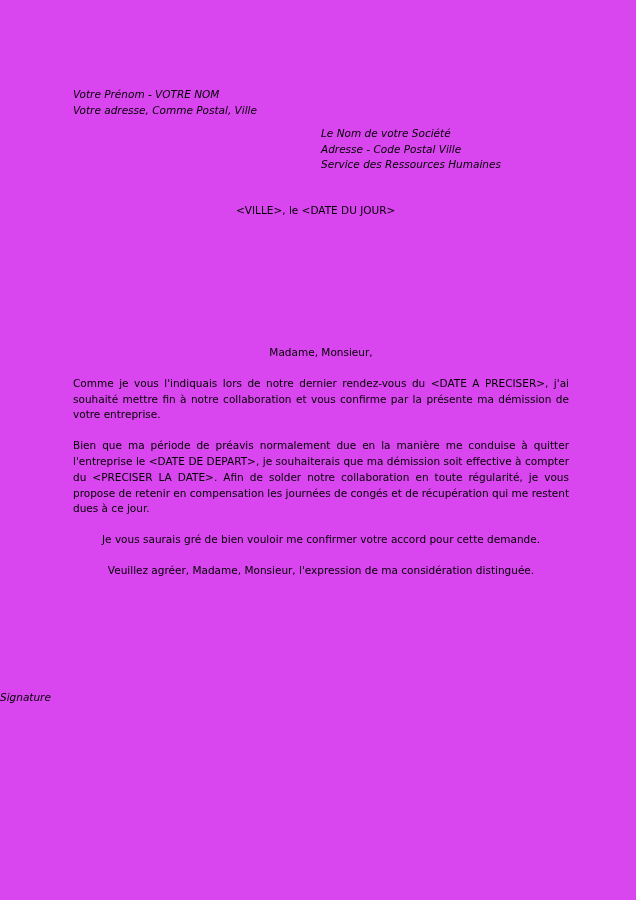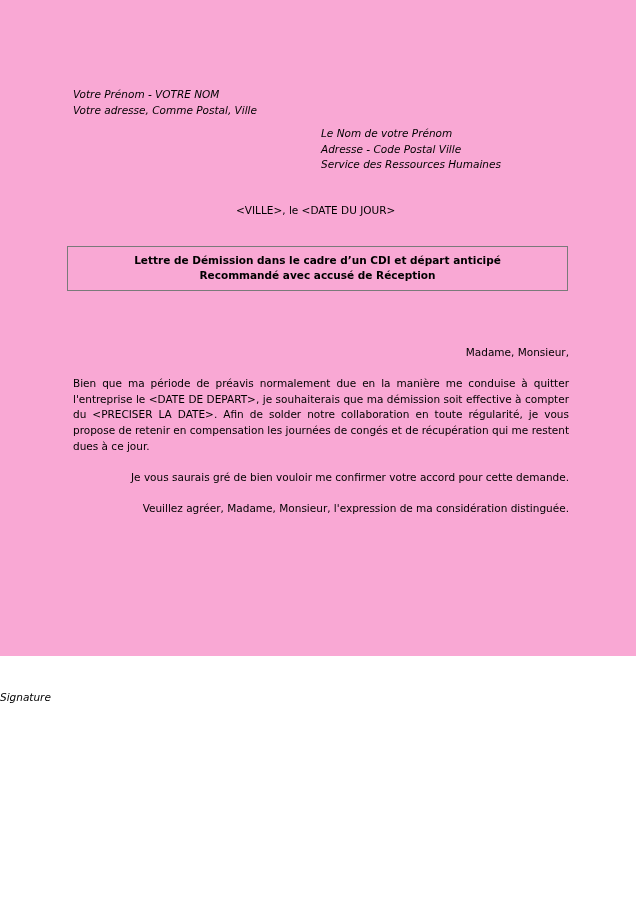--- a/index.html
+++ b/index.html
@@ -15,22 +15,22 @@
     font-family: "DejaVu Sans", "Liberation Sans", sans-serif;
     color: #000000;
     -webkit-font-smoothing: antialiased;
   }
 
   .page {
     position: absolute;
     left: 0;
     top: 0;
     width: 636px;
-    height: 656px;
-    background: #f9a8d4;
+    height: 900px;
+    background: #d946ef;
   }
 
   
   .sender-block {
     position: absolute;
     left: 73px;
     top: 87px;
     font-style: italic;
     font-size: 10.5px;
     line-height: 15.5px;
@@ -85,21 +85,21 @@
     font-size: 10.5px;
     line-height: 15.8px;
   }
   .body-area p {
     margin: 0 0 15px 0;
     text-align: justify;
     text-justify: inter-word;
   }
   .body-area p.salutation,
   .body-area p.no-justify {
-    text-align: right;
+    text-align: center;
   }
   .body-area p:last-child {
     margin-bottom: 16px;
   }
 
   
   .signature {
     position: absolute;
     left: 0;
     top: 690px;
@@ -114,34 +114,31 @@
 <body>
 
 <div class="page">
 
   <div class="sender-block">
     <div>Votre Prénom - VOTRE NOM</div>
     <div>Votre adresse, Comme Postal, Ville</div>
   </div>
 
   <div class="recipient-block">
-    <div>Le Nom de votre Prénom</div>
+    <div>Le Nom de votre Société</div>
     <div>Adresse - Code Postal Ville</div>
     <div>Service des Ressources Humaines</div>
   </div>
 
   <div class="dateline">&lt;VILLE&gt;, le &lt;DATE DU JOUR&gt;</div>
 
-  <div class="subject-box">
-    <span class="subject-line">Lettre de Démission dans le cadre d’un CDI et départ anticipé</span>
-    <span class="subject-line">Recommandé avec accusé de Réception</span>
-  </div>
 
   <div class="body-area">
     <p class="salutation">Madame, Monsieur,</p>
+    <p>Comme je vous l'indiquais lors de notre dernier rendez-vous du &lt;DATE A PRECISER&gt;, j'ai souhaité mettre fin à notre collaboration et vous confirme par la présente ma démission de votre entreprise.</p>
     <p>Bien que ma période de préavis normalement due en la manière me conduise à quitter l'entreprise le &lt;DATE DE DEPART&gt;, je souhaiterais que ma démission soit effective à compter du &lt;PRECISER LA DATE&gt;. Afin de solder notre collaboration en toute régularité, je vous propose de retenir en compensation les journées de congés et de récupération qui me restent dues à ce jour.</p>
     <p class="no-justify">Je vous saurais gré de bien vouloir me confirmer votre accord pour cette demande.</p>
     <p class="no-justify">Veuillez agréer, Madame, Monsieur, l'expression de ma considération distinguée.</p>
   </div>
 
   <div class="signature">Signature</div>
 
 </div>
 
 </body></html>

